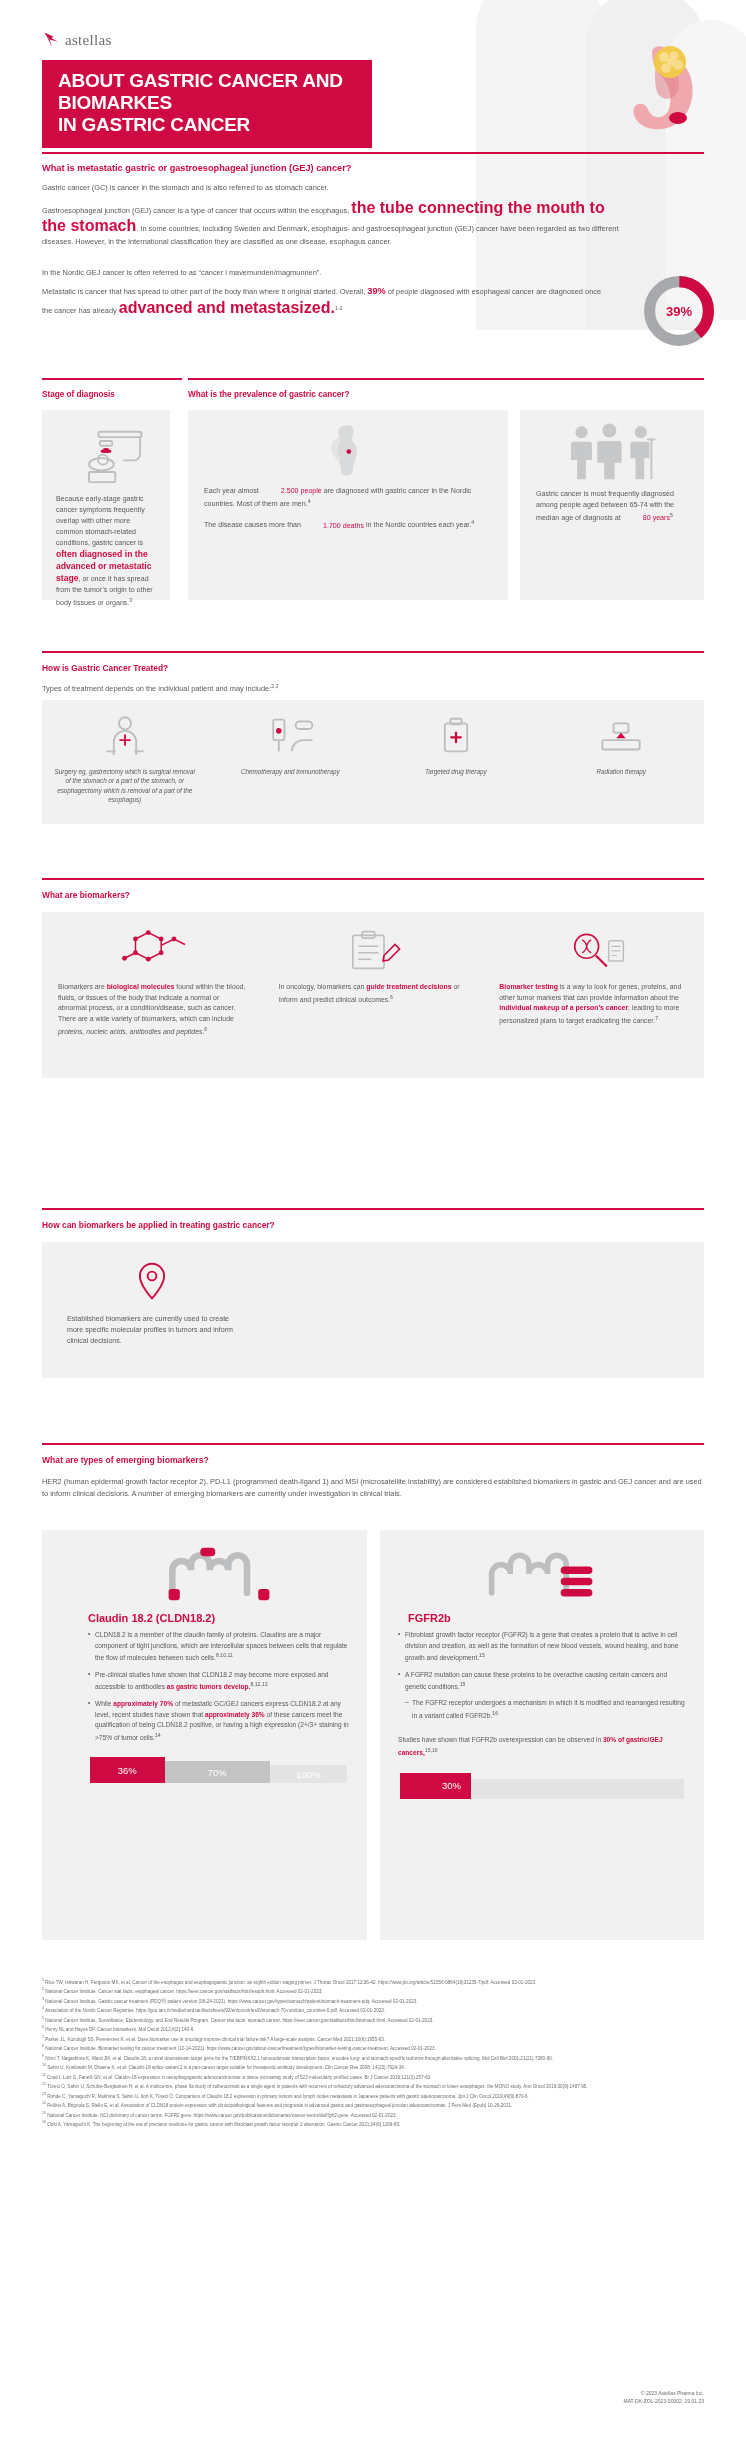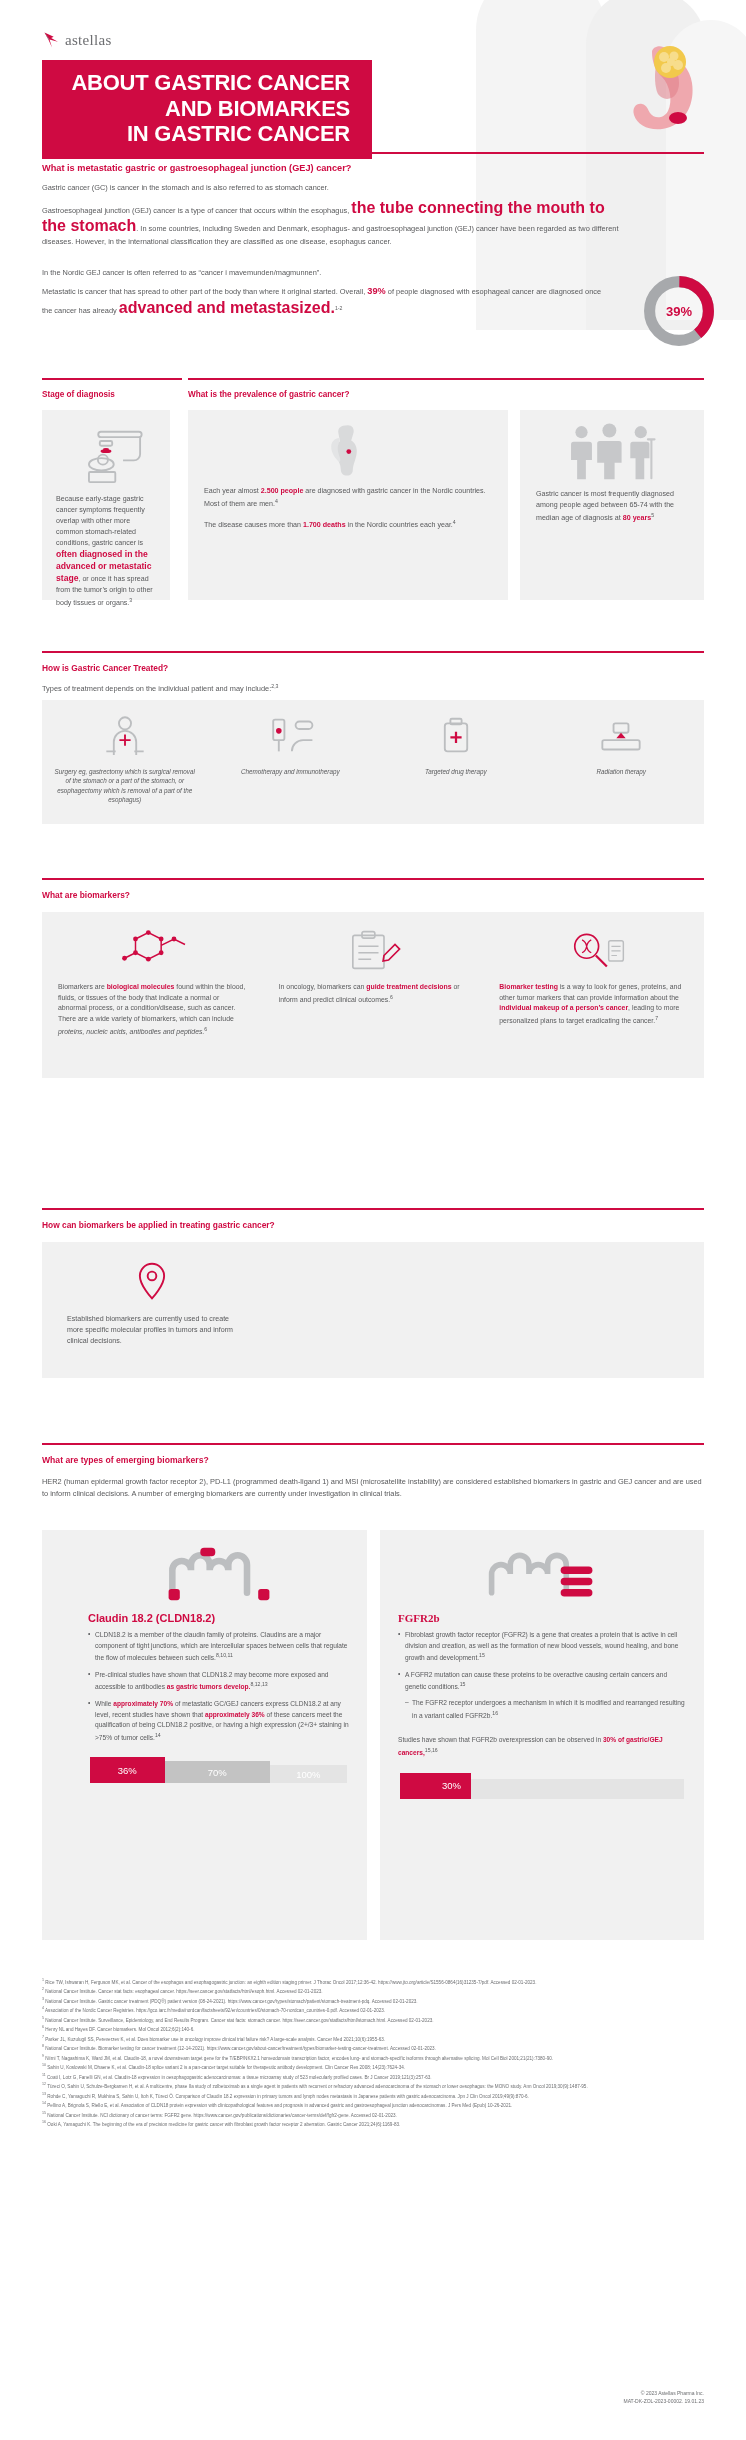--- a/index.html
+++ b/index.html
@@ -20,21 +20,21 @@
   
   .logo { position:absolute; left:42px; top:30px; display:flex; align-items:center; gap:3px; }
   .logo .star { width:20px; height:20px; }
   .logo .word { font-family:"Liberation Serif", serif; font-size:15px; color:#6d6e71; letter-spacing:.3px; }
 
   .title-band {
     position:absolute; left:42px; top:60px; background:#cf0a42; color:#fff;
     padding:10px 22px 12px 16px; max-width:330px;
   }
   .title-band h1 {
-    font-size:22px; line-height:1.16; font-weight:bold; letter-spacing:-.25px;text-align:right;
+    font-size:19px; line-height:1.16; font-weight:bold; letter-spacing:-.25px;
   }
 
   .stomach { position:absolute; right:26px; top:40px; width:120px; height:120px; }
 
   
   .rule { height:2.2px; background:#cf0a42; }
   .sec-h { color:#cf0a42; font-weight:bold; }
 
   .block { position:absolute; }
 
@@ -47,21 +47,21 @@
   .donut { position:absolute; right:30px; top:274px; width:74px; height:74px; }
   .donut .lbl {
     position:absolute; inset:0; display:flex; align-items:center; justify-content:center;
     color:#cf0a42; font-size:13px; font-weight:bold;
   }
 
   
   .panel { background:#f1f1f1; }
   .panel-t { font-size:7.1px; line-height:1.55; color:#58595b; }
   .panel-t b { color:#cf0a42; font-size:8.6px; line-height:1.25; }
-  .panel-t .bsm { color:#cf0a42; font-weight:bold; }
+  .panel-t .bsm { color:#cf0a42; font-weight:normal;margin-left:20px; }
 
   
   .treat-item { text-align:center; }
   .treat-cap { font-style:italic; font-size:6.3px; line-height:1.5; color:#58595b; }
 
   
   .bm-col { font-size:6.9px; line-height:1.55; }
   .bm-col b.red { color:#cf0a42; font-weight:bold; }
 
   
@@ -350,21 +350,21 @@
     </div>
   </div>
 
   <div class="block eb-card" style="left:380px; top:1530px; width:324px; height:410px;">
     <svg viewBox="0 0 160 60" width="150" height="56" style="margin:16px auto 4px; display:block;">
       <path d="M26 50 v-20 a10 10 0 0 1 20 0 v-10 a10 10 0 0 1 20 0 v10 a10 10 0 0 1 20 0 v-10 a10 10 0 0 1 20 0 v30" fill="none" stroke="#bcbec0" stroke-width="6" stroke-linecap="round"></path>
       <rect x="100" y="22" width="34" height="8" rx="4" fill="#cf0a42"></rect>
       <rect x="100" y="34" width="34" height="8" rx="4" fill="#cf0a42"></rect>
       <rect x="100" y="46" width="34" height="8" rx="4" fill="#cf0a42"></rect>
     </svg>
-    <div class="eb-title" style="padding:6px 18px 2px;font-family:Liberation Serif, serif;">FGFR2b</div>
+    <div class="eb-title" style="padding:6px 28px 2px;">FGFR2b</div>
     <ul class="eb-list" style="padding:4px 18px 0;">
       <li><span>Fibroblast growth factor receptor (FGFR2) is a gene that creates a protein that is active in cell division and creation, as well as the formation of new blood vessels, wound healing, and bone growth and development.</span><sup>15</sup></li>
       <li><span>A FGFR2 mutation can cause these proteins to be overactive causing certain cancers and genetic conditions.</span><sup>15</sup>
         <ul style="margin-top:5px;">
           <li><span>The FGFR2 receptor undergoes a mechanism in which it is modified and rearranged resulting in a variant called FGFR2b.</span><sup>16</sup></li>
         </ul>
       </li>
     </ul>
     <div class="eb-list" style="padding:8px 18px 0; list-style:none;">
       <span>Studies have shown that FGFR2b overexpression can be observed in </span><span class="red">30% of gastric/GEJ cancers,</span><sup>15,16</sup>

